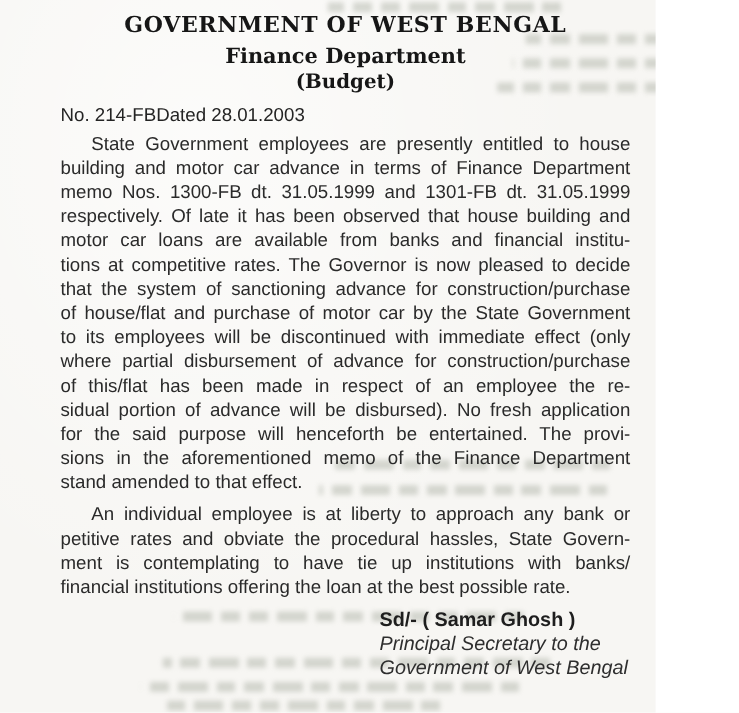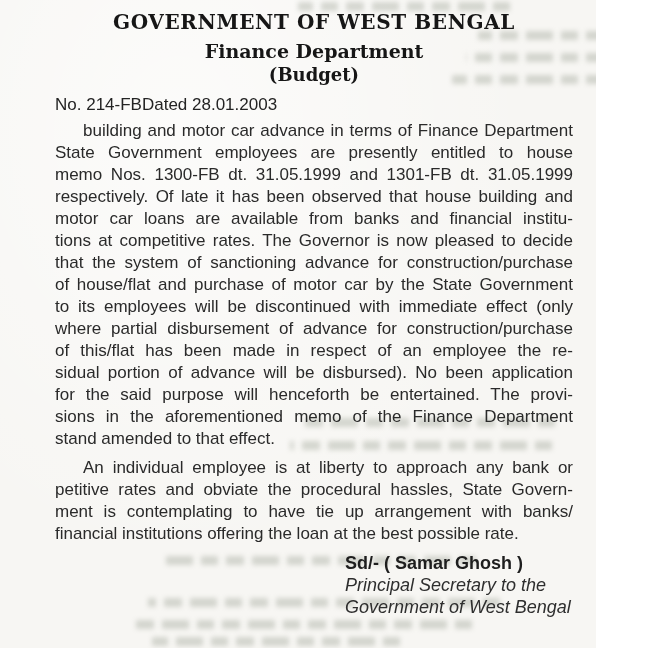--- a/index.html
+++ b/index.html
@@ -126,40 +126,40 @@
       <div class="doc-section">(Budget)</div>
     </div>
 
     <div class="ref-row">
       <span>No. 214-FB</span>
       <span>Dated 28.01.2003</span>
     </div>
 
     <div class="body-text">
         <div class="para">
+          <div class="line">State Government employees are presently entitled to house</div>
           <div class="line">building and motor car advance in terms of Finance Department</div>
-          <div class="line">State Government employees are presently entitled to house</div>
           <div class="line">memo Nos. 1300-FB dt. 31.05.1999 and 1301-FB dt. 31.05.1999</div>
           <div class="line">respectively. Of late it has been observed that house building and</div>
           <div class="line">motor car loans are available from banks and financial institu-</div>
           <div class="line">tions at competitive rates. The Governor is now pleased to decide</div>
           <div class="line">that the system of sanctioning advance for construction/purchase</div>
           <div class="line">of house/flat and purchase of motor car by the State Government</div>
           <div class="line">to its employees will be discontinued with immediate effect (only</div>
           <div class="line">where partial disbursement of advance for construction/purchase</div>
           <div class="line">of this/flat has been made in respect of an employee the re-</div>
-          <div class="line">sidual portion of advance will be disbursed). No been application</div>
+          <div class="line">sidual portion of advance will be disbursed). No fresh application</div>
           <div class="line">for the said purpose will henceforth be entertained. The provi-</div>
           <div class="line">sions in the aforementioned memo of the Finance Department</div>
           <div class="line last">stand amended to that effect.</div>
         </div>
         <div class="para">
           <div class="line">An individual employee is at liberty to approach any bank or</div>
           <div class="line">petitive rates and obviate the procedural hassles, State Govern-</div>
-          <div class="line">ment is contemplating to have tie up arrangement with banks/</div>
+          <div class="line">ment is contemplating to have tie up institutions with banks/</div>
           <div class="line last">financial institutions offering the loan at the best possible rate.</div>
         </div>
       </div>
 
     <div class="signature">
       <div class="sig-name">Sd/- ( Samar Ghosh )</div>
       <div class="sig-role">Principal Secretary to the</div>
       <div class="sig-role">Government of West Bengal</div>
     </div>
 

